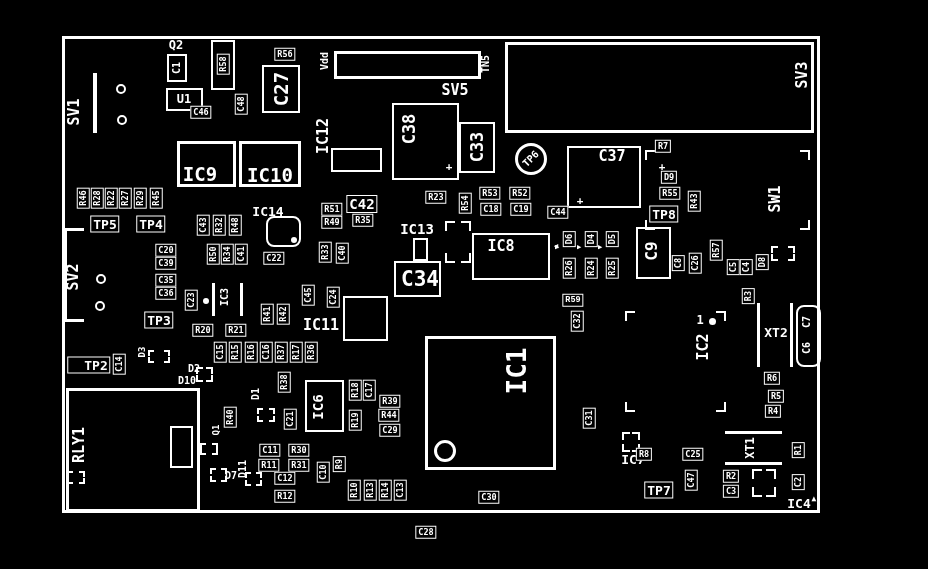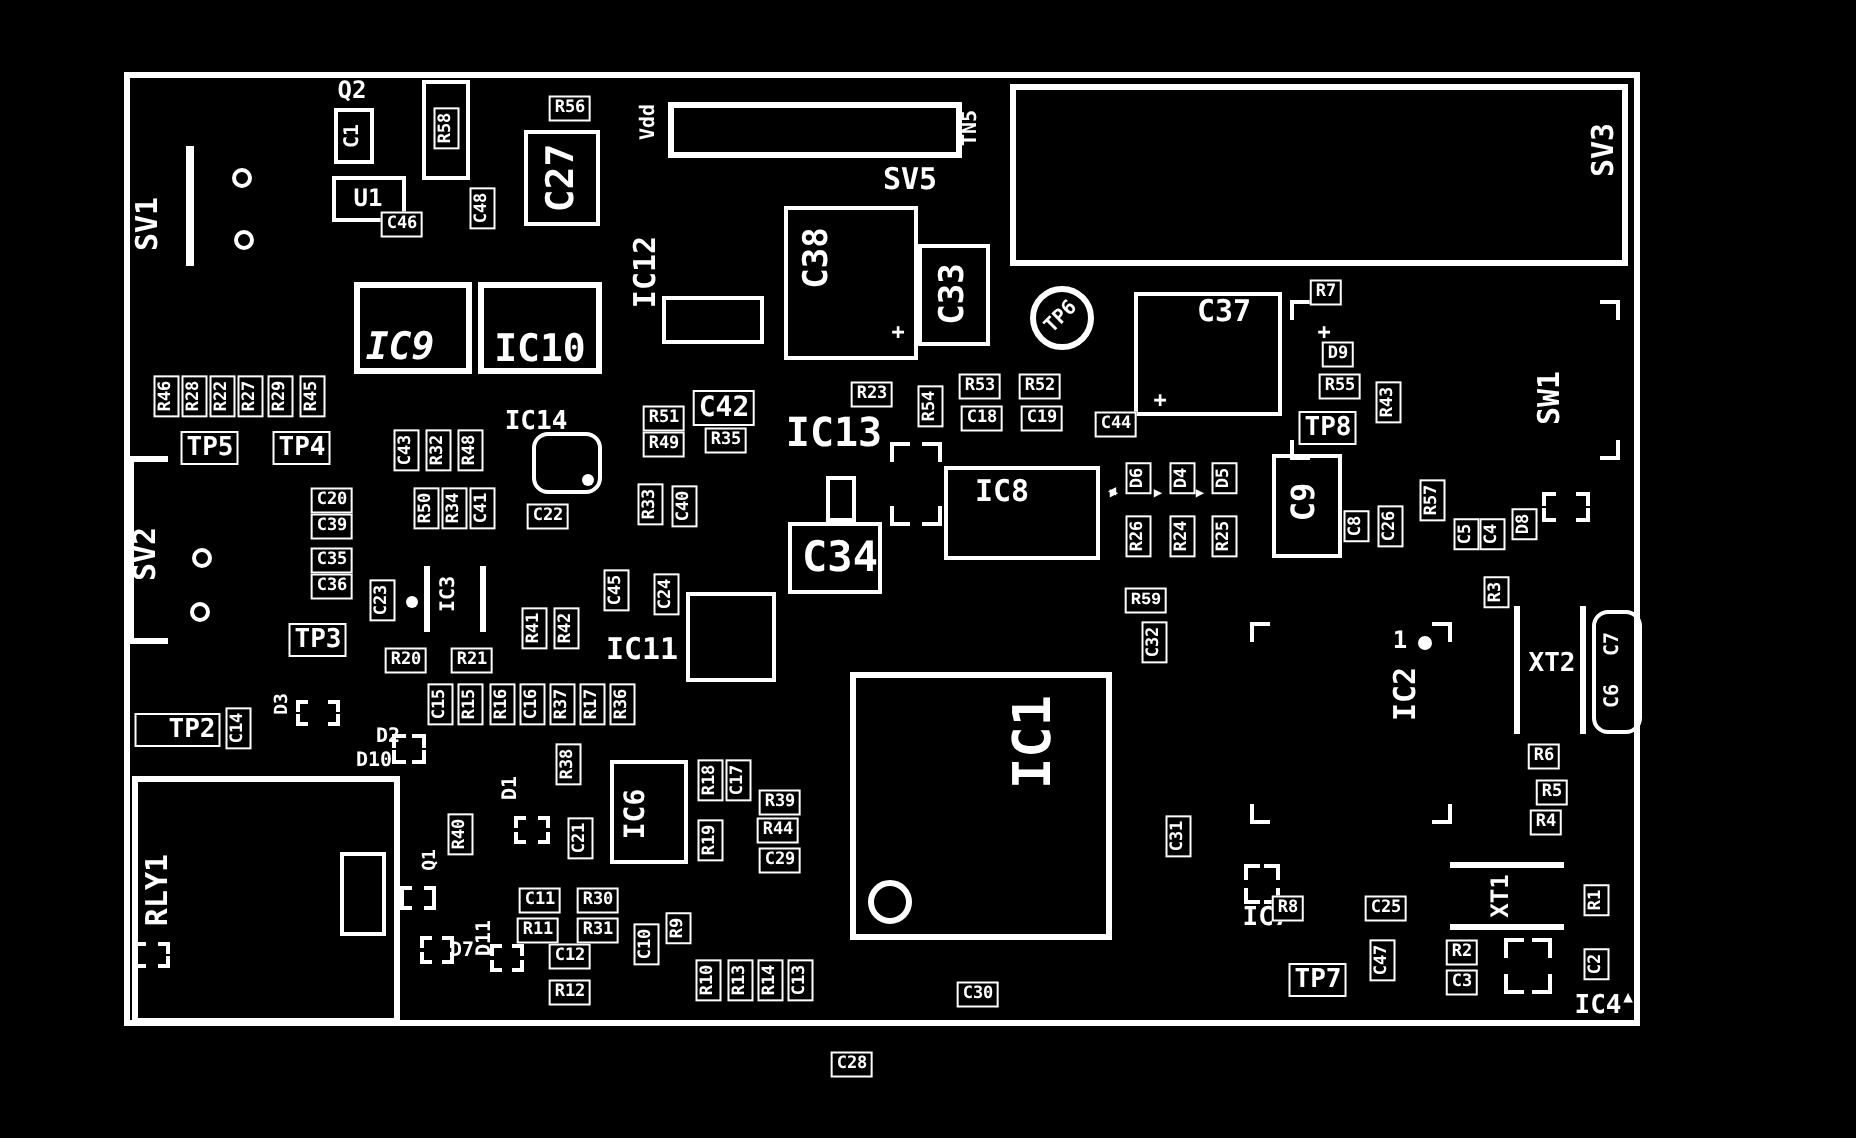--- a/index.html
+++ b/index.html
@@ -147,24 +147,24 @@
     <div class="lbl" style="left: 74px; top: 112px; font-size: 15px; transform: translate(-50%, -50%) rotate(-90deg);">SV1</div>
     <div class="lbl" style="left: 73px; top: 277px; font-size: 15px; transform: translate(-50%, -50%) rotate(-90deg);">SV2</div>
     <div class="lbl" style="left: 802px; top: 75px; font-size: 15px; transform: translate(-50%, -50%) rotate(-90deg);">SV3</div>
     <div class="lbl" style="left: 455px; top: 90px; font-size: 15px; transform: translate(-50%, -50%) rotate(0deg);">SV5</div>
     <div class="lbl" style="left: 775px; top: 199px; font-size: 15px; transform: translate(-50%, -50%) rotate(-90deg);">SW1</div>
     <div class="lbl" style="left: 325px; top: 61px; font-size: 10px; transform: translate(-50%, -50%) rotate(-90deg);">Vdd</div>
     <div class="lbl" style="left: 486px; top: 64px; font-size: 10px; transform: translate(-50%, -50%) rotate(-90deg);">TN5</div>
     <div class="lbl" style="left: 176px; top: 45px; font-size: 12px; transform: translate(-50%, -50%) rotate(0deg);">Q2</div>
     <div class="lbl" style="left: 177px; top: 68px; font-size: 10px; transform: translate(-50%, -50%) rotate(-90deg);">C1</div>
     <div class="lbl" style="left: 184px; top: 99px; font-size: 12px; transform: translate(-50%, -50%) rotate(0deg);">U1</div>
-    <div class="lbl" style="left: 200px; top: 174px; font-size: 19px; transform: translate(-50%, -50%) rotate(0deg); font-style: italic;">IC9</div>
+    <div class="lbl" style="left: 200px; top: 174px; font-size: 19px; transform: translate(-50%, -50%) rotate(0deg);">IC9</div>
     <div class="lbl" style="left: 270px; top: 175px; font-size: 19px; transform: translate(-50%, -50%) rotate(0deg);">IC10</div>
     <div class="lbl" style="left: 323px; top: 136px; font-size: 15px; transform: translate(-50%, -50%) rotate(-90deg);">IC12</div>
-    <div class="lbl" style="left: 417px; top: 216px; font-size: 20px; transform: translate(-50%, -50%) rotate(0deg);">IC13</div>
+    <div class="lbl" style="left: 417px; top: 229px; font-size: 14px; transform: translate(-50%, -50%) rotate(0deg);">IC13</div>
     <div class="lbl" style="left: 268px; top: 211px; font-size: 13px; transform: translate(-50%, -50%) rotate(0deg);">IC14</div>
     <div class="lbl" style="left: 321px; top: 325px; font-size: 15px; transform: translate(-50%, -50%) rotate(0deg);">IC11</div>
     <div class="lbl" style="left: 501px; top: 246px; font-size: 15px; transform: translate(-50%, -50%) rotate(0deg);">IC8</div>
     <div class="lbl" style="left: 318px; top: 407px; font-size: 14px; transform: translate(-50%, -50%) rotate(-90deg);">IC6</div>
     <div class="lbl" style="left: 517px; top: 371px; font-size: 26px; transform: translate(-50%, -50%) rotate(-90deg);">IC1</div>
     <div class="lbl" style="left: 703px; top: 347px; font-size: 15px; transform: translate(-50%, -50%) rotate(-90deg);">IC2</div>
     <div class="lbl" style="left: 633px; top: 459px; font-size: 13px; transform: translate(-50%, -50%) rotate(0deg);">IC7</div>
     <div class="lbl" style="left: 799px; top: 503px; font-size: 13px; transform: translate(-50%, -50%) rotate(0deg);">IC4</div>
     <div class="lbl" style="left: 225px; top: 297px; font-size: 10px; transform: translate(-50%, -50%) rotate(-90deg);">IC3</div>
     <div class="lbl" style="left: 281px; top: 89px; font-size: 19px; transform: translate(-50%, -50%) rotate(-90deg);">C27</div>

